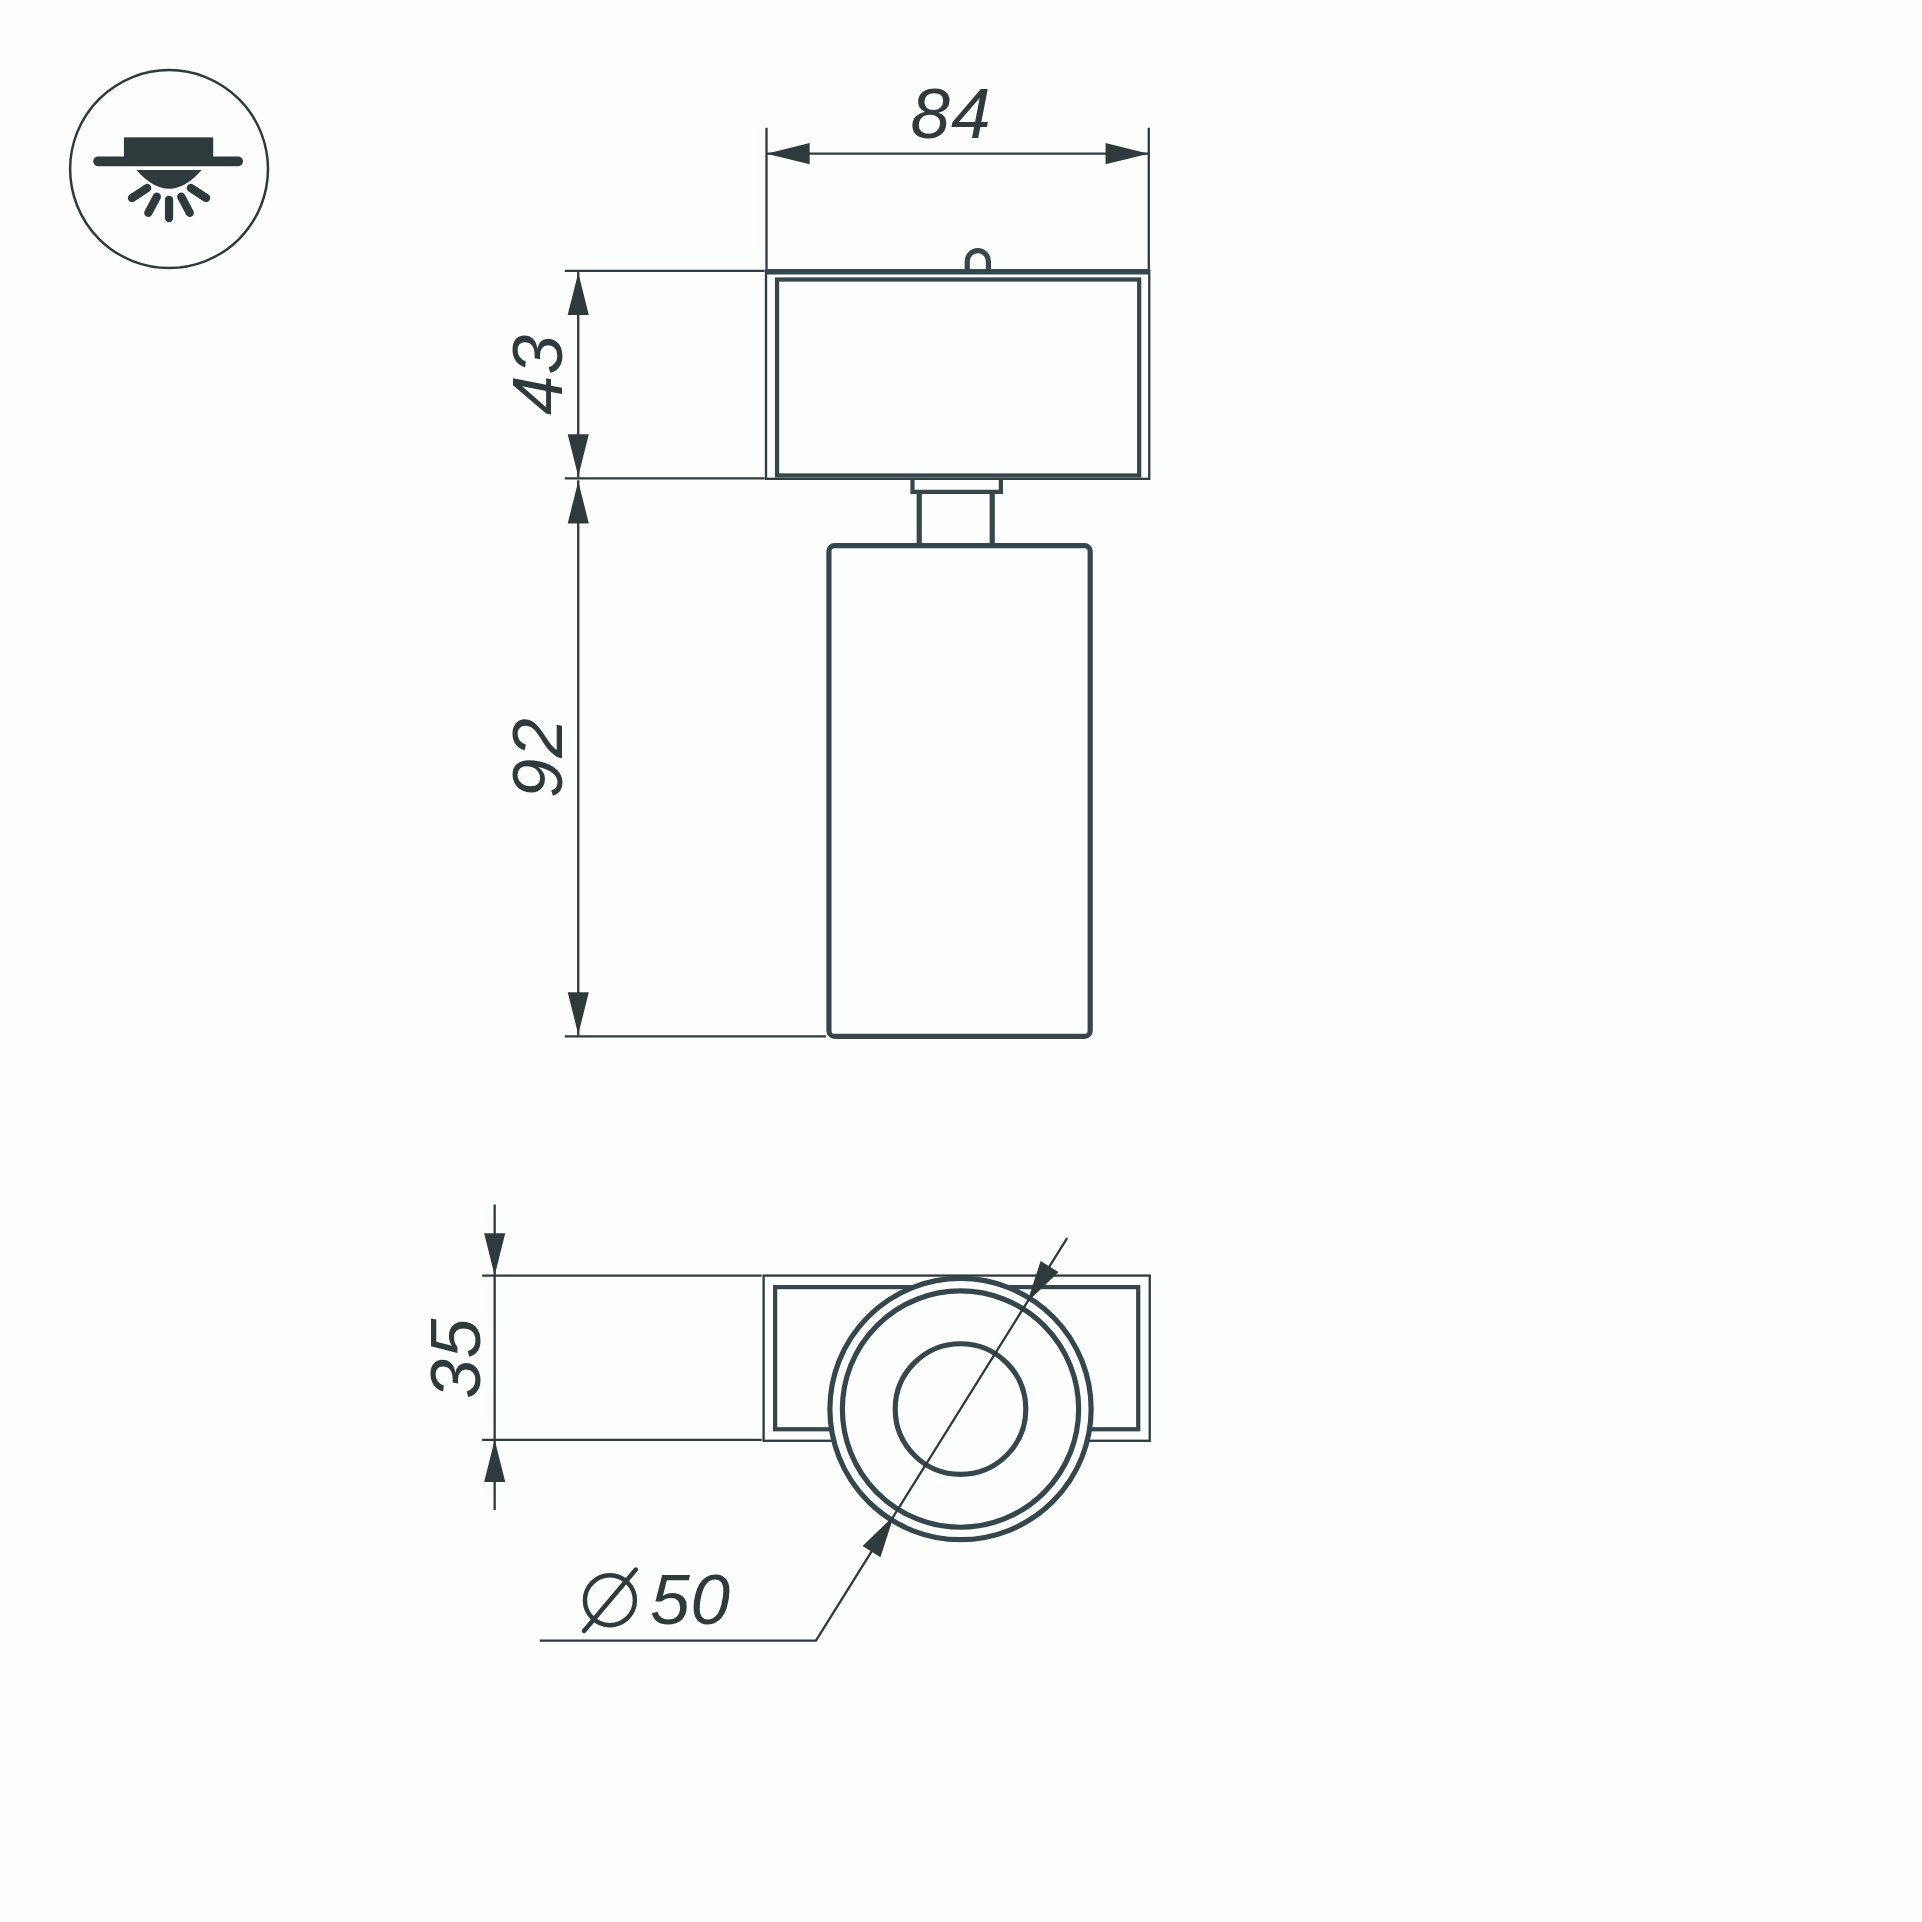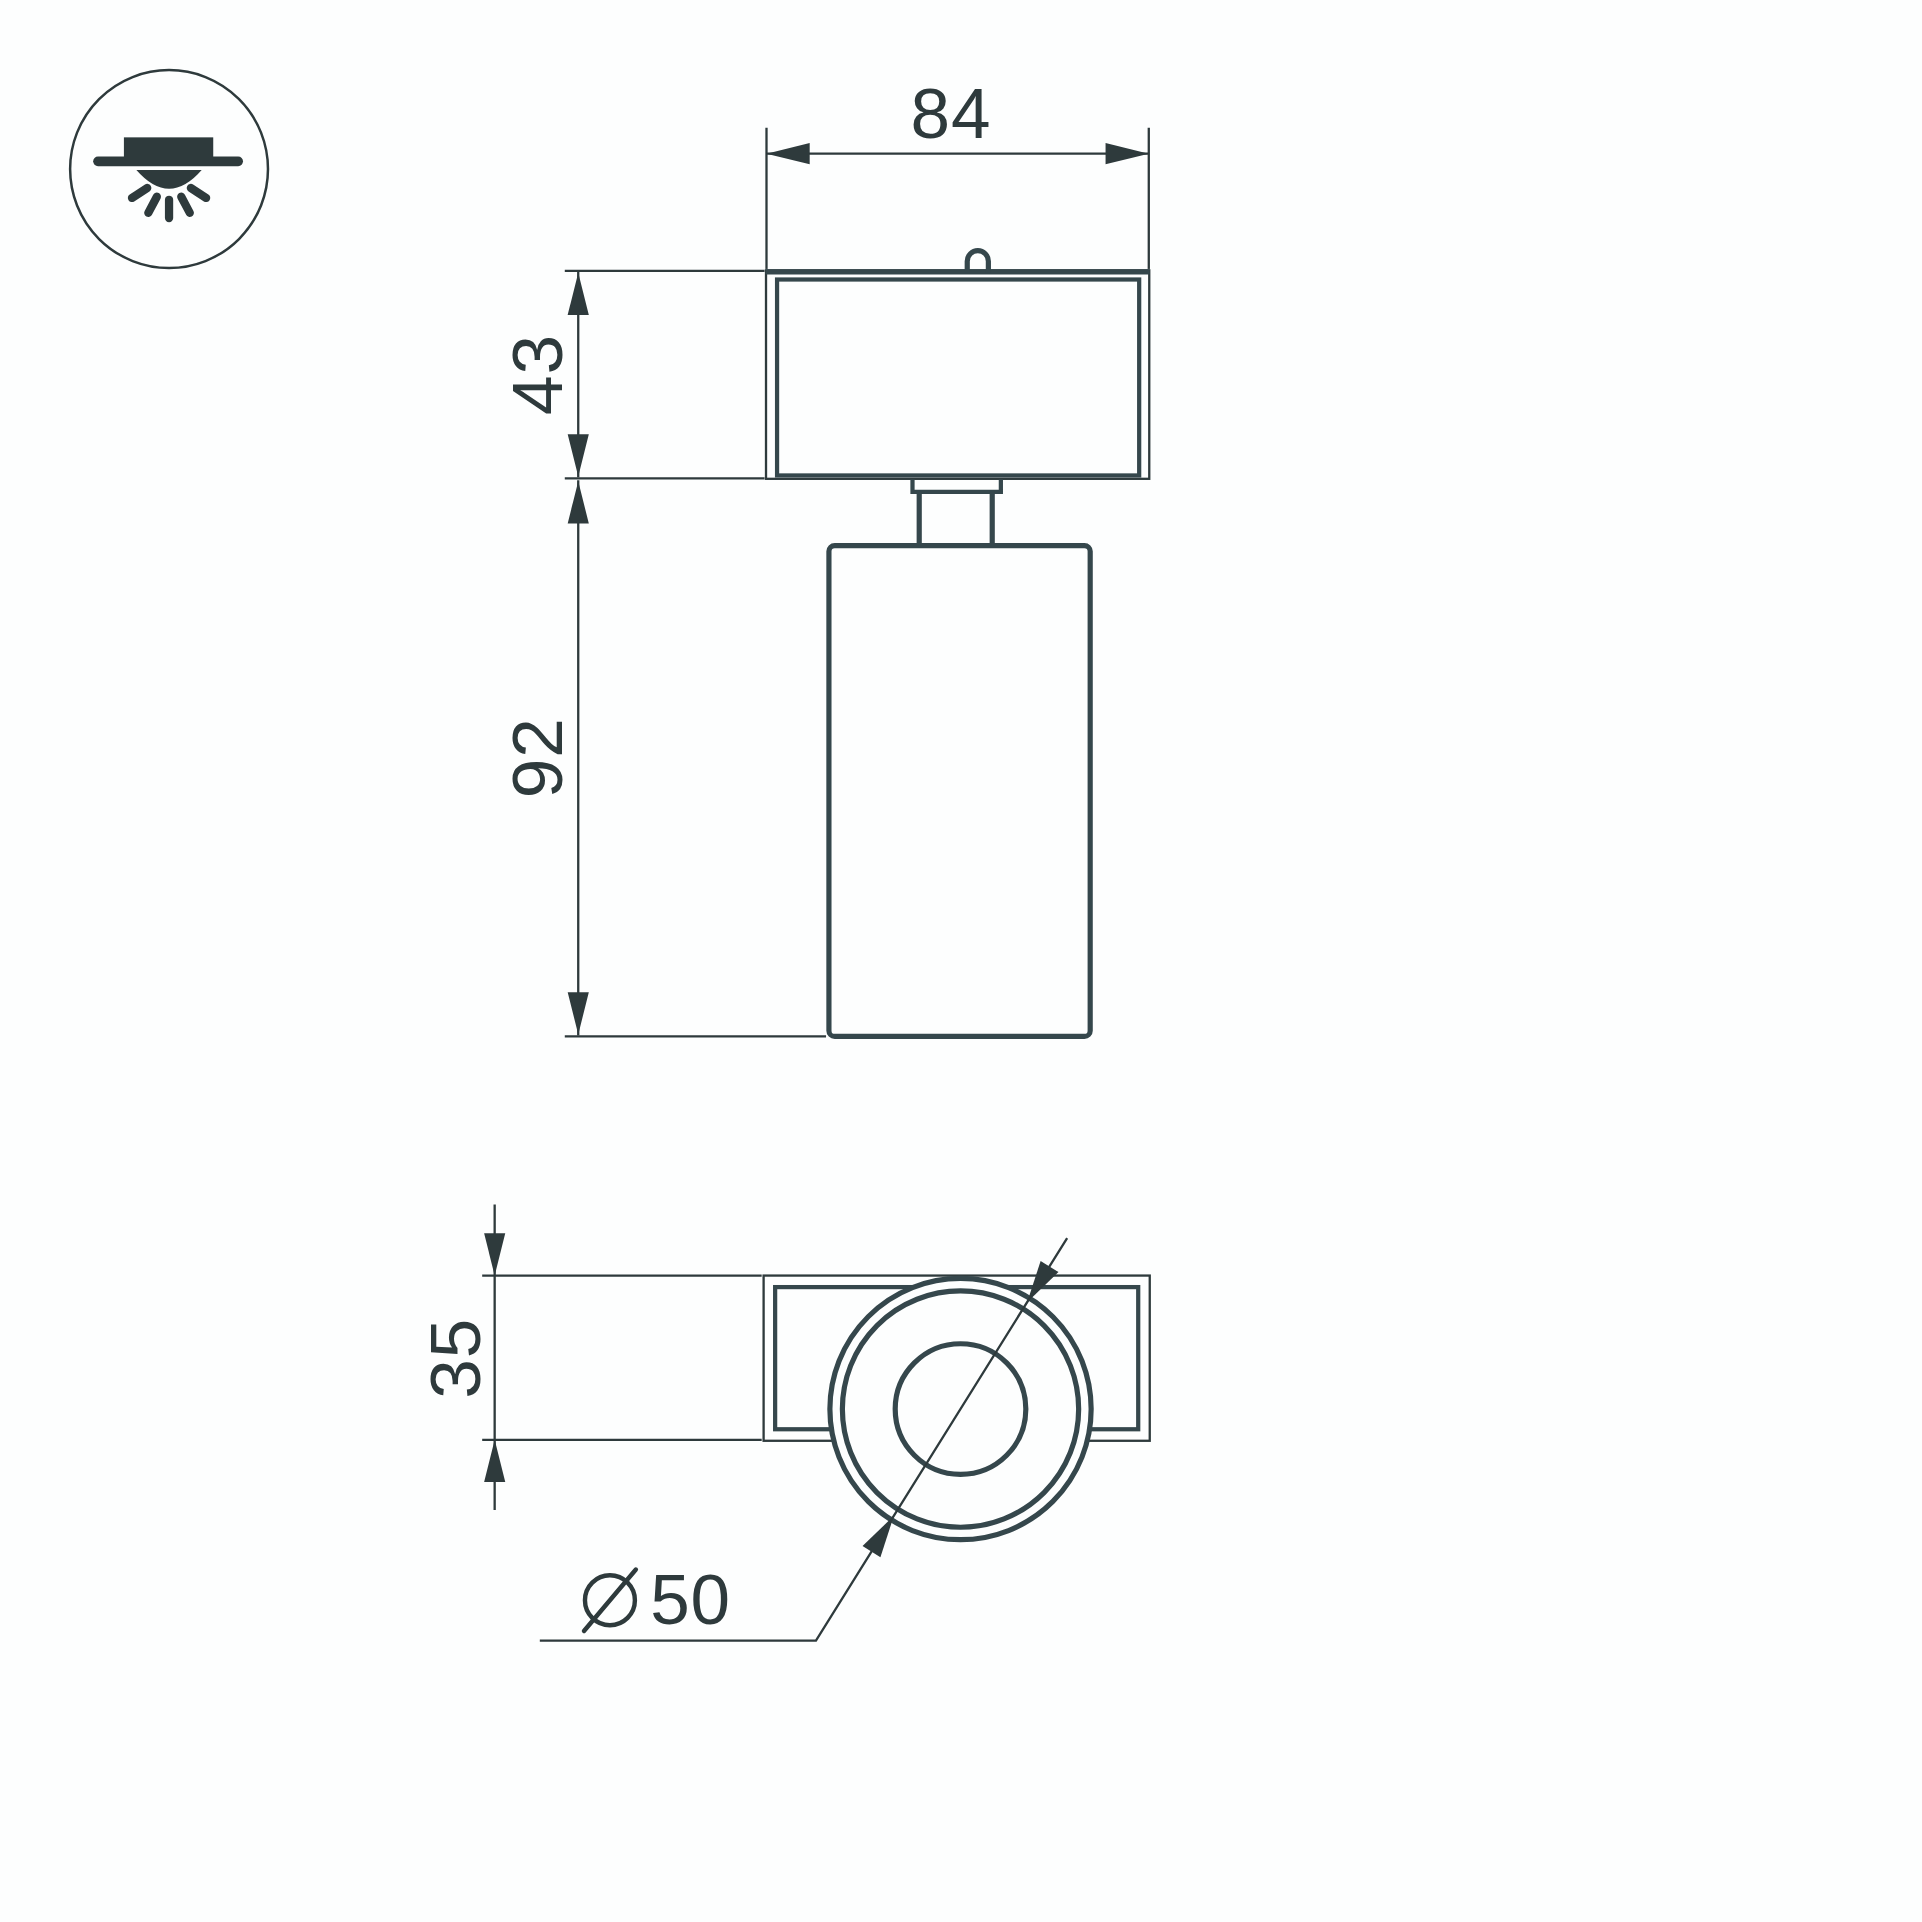--- a/index.html
+++ b/index.html
@@ -1,21 +1,21 @@
 <!DOCTYPE html>
 <html style="--ink: #2e3a3c; --ink_soft: #35474c; --bg: #fdfefe;"><head>
 <meta charset="utf-8">
 <style>
   :root{
     --ink:#2e3a3c;
     --ink_soft:#35474c;
     --bg:#fdfefe;
   }
   html,body{margin:0;padding:0;width:100%;height:100%;background:var(--bg);}
-  .stage{position:fixed;inset:0;display:flex;align-items:center;justify-content:center;background:var(--bg);}
+  .stage{position:fixed;inset:0;display:flex;align-items:center;justify-content:center;background:var(--bg);font-style:italic;}
   svg{display:block;width:100vmin;height:100vmin;max-width:100%;max-height:100%;}
   .thin{fill:none;stroke:var(--ink);stroke-width:2.4;}
   .med{fill:none;stroke:var(--ink_soft);stroke-width:4.4;}
   .thick{fill:none;stroke:var(--ink_soft);stroke-width:5.4;}
   .xthick{fill:none;stroke:var(--ink_soft);stroke-width:5.4;stroke-linejoin:round;}
   .arrow{fill:var(--ink);stroke:none;}
   .solid{fill:var(--ink);stroke:none;}
   .ray{fill:none;stroke:var(--ink);stroke-width:8.6;stroke-linecap:round;}
   .dimtext{fill:var(--ink);font-family:"Liberation Sans","DejaVu Sans",sans-serif;
            font-size:74px;letter-spacing:1px;}

